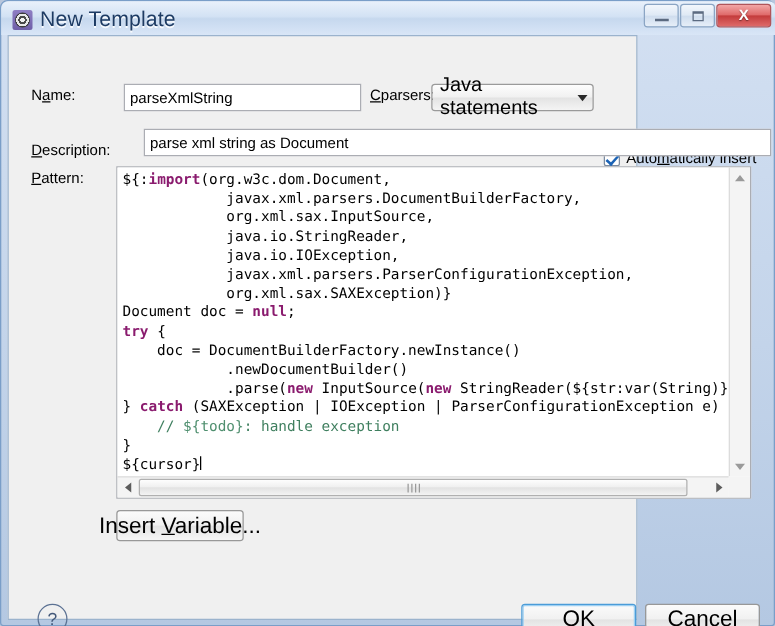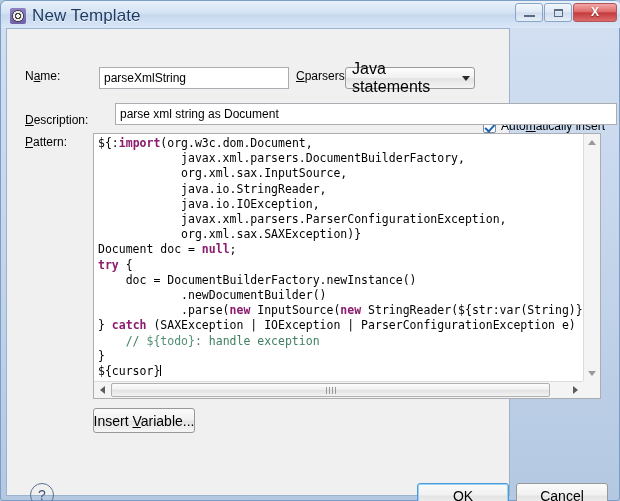--- a/index.html
+++ b/index.html
@@ -168,21 +168,21 @@
   .grip i{display:block;width:1px;height:7px;background:#9a9a9a;}
   .corner{
     position:absolute;right:0;bottom:0;width:17px;height:17px;background:#f4f4f4;
   }
 
   
   .btn{
     box-sizing:border-box;
     border:1px solid #989898;border-radius:3px;
     background:linear-gradient(180deg,#fbfbfb 0%,#f1f1f1 48%,#e3e3e3 52%,#f6f6f6 100%);
-    font-size:14px;color:#000;
+    font-size:18px;color:#000;
     display:flex;align-items:center;justify-content:center;
     white-space:nowrap;
   }
   .btn.default{
     border-color:#4b9cd8;
     box-shadow:0 0 0 1px #9ed0f2 inset;
   }
 
   .helpbtn{
     position:absolute;left:23px;top:454px;width:24px;height:24px;

